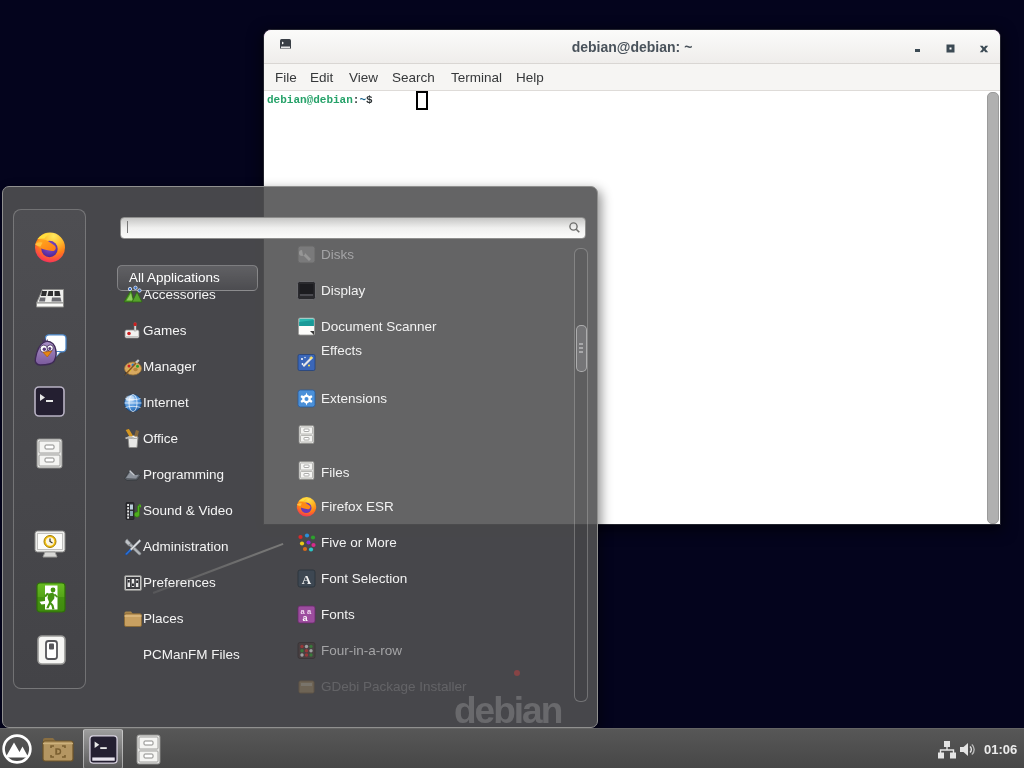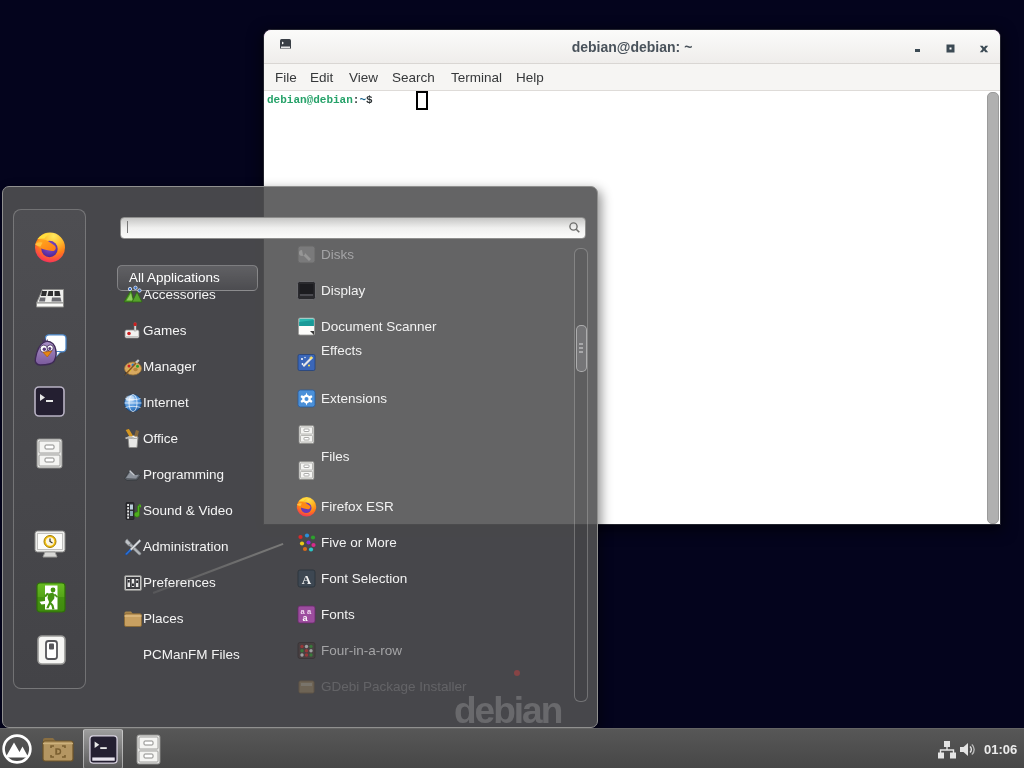--- a/index.html
+++ b/index.html
@@ -252,21 +252,21 @@
  <svg class="abs cicon" style="top:422px" viewBox="0 0 20 20">
       <path d="M1.5 5.5 L1.5 4 A1.5 1.5 0 0 1 3 2.5 L8 2.5 L10 5 L1.5 5Z" fill="#a8854a"></path>
       <rect x="1.5" y="4.8" width="17" height="12.7" rx="1.5" fill="#c8a061" stroke="#8a6a35" stroke-width="0.9"></rect>
       <path d="M1.5 7 L18.5 7" stroke="#e2c28a" stroke-width="1.2"></path>
     </svg>
  <div class="abs app dim" style="top:50px">Disks</div>
  <div class="abs app" style="top:86px">Display</div>
  <div class="abs app" style="top:122px">Document Scanner</div>
  <div class="abs app" style="top:146px">Effects</div>
  <div class="abs app" style="top:194px">Extensions</div>
- <div class="abs app" style="top:252px">Files</div>
+ <div class="abs app" style="top:268px">Files</div>
  <div class="abs app" style="top:302px">Firefox ESR</div>
  <div class="abs app" style="top:338px">Five or More</div>
  <div class="abs app" style="top:374px">Font Selection</div>
  <div class="abs app" style="top:410px">Fonts</div>
  <div class="abs app dim" style="top:446px">Four-in-a-row</div>
  <div class="abs app dim" style="top:482px;opacity:0.30">GDebi Package Installer</div>
  <svg class="abs aicon" style="top:57px;opacity:0.6" viewBox="0 0 21 21">
       <rect x="2" y="2" width="17" height="17" rx="2.5" fill="#8a8a8a" stroke="#6a6a6a"></rect>
       <path d="M6 6 A3 3 0 1 0 9 9 L15 15 L13 17 L7 11" fill="#b8b8b8"></path>
     </svg>

